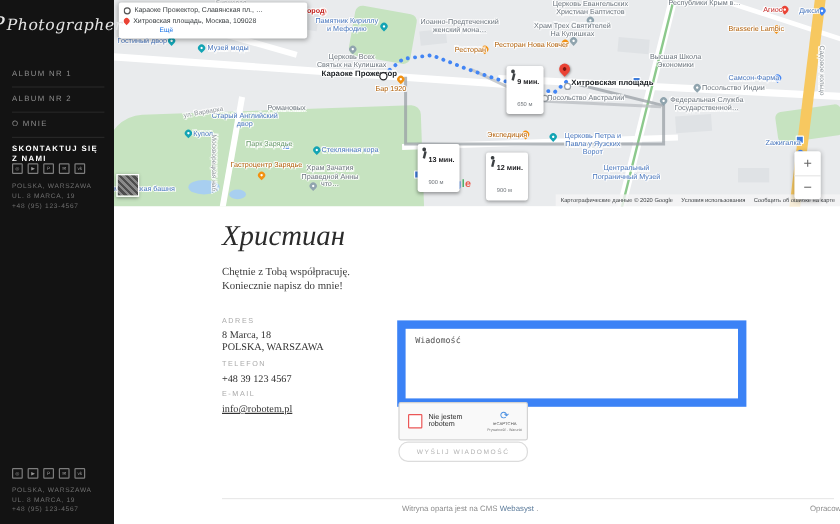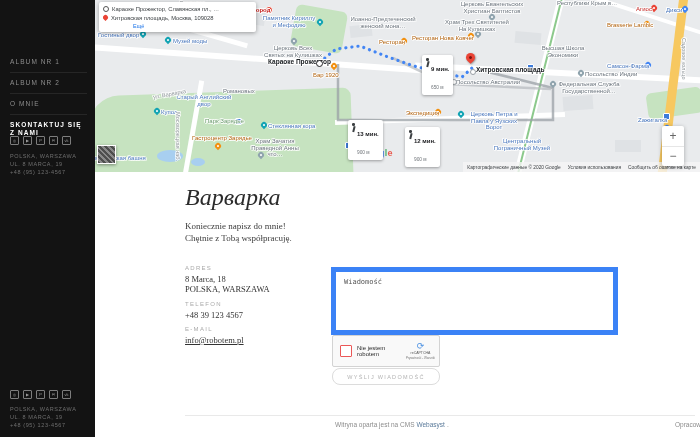--- a/index.html
+++ b/index.html
@@ -73,21 +73,21 @@
   .content{position:absolute;left:95px;top:172px;width:605px;height:265px;background:#fff;z-index:2;
            font-family:"Liberation Serif",serif;}
   .h-serif{position:absolute;font-style:italic;font-size:24px;color:#2b2b2b;font-family:"Liberation Serif",serif;}
   .intro{position:absolute;left:90px;top:48px;font-size:9px;color:#3d3d3d;line-height:12px;width:130px;}
   .lab{position:absolute;font-family:"Liberation Sans",sans-serif;font-size:6px;letter-spacing:1.3px;color:#aaaaaa;}
   .val{position:absolute;font-size:8.5px;color:#333;line-height:10px;}
   .maillink{text-decoration:underline;color:#333;}
   .inp{position:absolute;left:236px;width:261px;height:18px;border:1px solid #d9d9d9;background:#fff;
        font-family:"Liberation Sans",sans-serif;font-size:7px;color:#444;padding:0 8px;outline:none;}
   .inp::placeholder{color:#777;}
-  .ta{position:absolute;left:236px;top:95px;width:261px;height:46px;border:5px solid #3b82f6;background:#fff;
+  .ta{position:absolute;left:236px;top:95px;width:261px;height:46px;border:7px solid #3b82f6;background:#fff;
       font-family:"DejaVu Sans Mono",monospace;font-size:7px;color:#444;padding:6px 8px;resize:none;outline:none;}
   .ta::placeholder{color:#555;}
   .captcha{position:absolute;left:237px;top:163px;width:106px;height:30px;background:#f9f9f9;border:1px solid #d3d3d3;
            border-radius:2px;display:flex;align-items:center;font-family:"Liberation Sans",sans-serif;}
   .cbox{width:10px;height:10px;background:#fff;border:1.5px solid #eb5757;border-radius:1px;margin:0 5px 0 7px;flex:0 0 auto;}
   .clabel{font-size:6px;color:#2b2b2b;flex:1;}
   .ccol{display:flex;flex-direction:column;align-items:center;margin-right:4px;flex:0 0 auto;}
   .clogo{font-size:9px;color:#4a90e2;line-height:9px;}
   .cbrand{font-size:3.5px;color:#555;}
   .cterms{font-size:3px;color:#777;margin-top:1px;}
@@ -97,20 +97,24 @@
   .f-hr{position:absolute;left:90px;top:243px;width:510px;border-top:1px solid #e9e9e9;}
   .f-text{position:absolute;top:249px;font-family:"Liberation Sans",sans-serif;font-size:6.5px;color:#8c8c8c;white-space:nowrap;}
   .f-link{color:#5a7a9a;margin:0 2px;}
 </style>
 </head>
 <body>
 
 <div class="page">
 
   <div class="sidebar">
+    <div class="logo">
+        <b>P</b>
+        <span>Photographer</span>
+      </div>
     <div class="nav">
       <div class="nav-item">ALBUM NR 1</div>
       <div class="nav-item">ALBUM NR 2</div>
       <div class="nav-item">O MNIE</div>
       <div class="nav-item active">SKONTAKTUJ SIĘ Z NAMI</div>
     </div>
     <div class="social social-top">
       <span class="sicon">◎</span>
       <span class="sicon">▶</span>
       <span class="sicon">P</span>
@@ -275,24 +279,24 @@
     <div class="glogo"><span style="color:#4285F4">G</span><span style="color:#EA4335">o</span><span style="color:#FBBC05">o</span><span style="color:#4285F4">g</span><span style="color:#34A853">l</span><span style="color:#EA4335">e</span></div>
     <div class="attr">
       <span>Картографические данные © 2020 Google</span>
       <span>Условия использования</span>
       <span>Сообщить об ошибке на карте</span>
     </div>
     <div class="sat"></div>
   </div>
 
   <div class="content">
-    <div class="h-serif" style="left:90px;top:12px;">Варварка</div>
+    <div class="h-serif" style="left:90px;top:12px;">Христиан</div>
     <div class="intro">
+      <div>Chętnie z Tobą współpracuję.</div>
       <div>Koniecznie napisz do mnie!</div>
-      <div>Chętnie z Tobą współpracuję.</div>
     </div>
     <div class="lab" style="left:90px;top:93px;">ADRES</div>
     <div class="val" style="left:90px;top:102px;">
       <div>8 Marca, 18</div>
       <div>POLSKA, WARSZAWA</div>
     </div>
     <div class="lab" style="left:90px;top:129px;">TELEFON</div>
     <div class="val" style="left:90px;top:138px;">+48 39 123 4567</div>
     <div class="lab" style="left:90px;top:154px;">E-MAIL</div>
     <div class="val" style="left:90px;top:163px;"><a class="maillink">info@robotem.pl</a></div>

